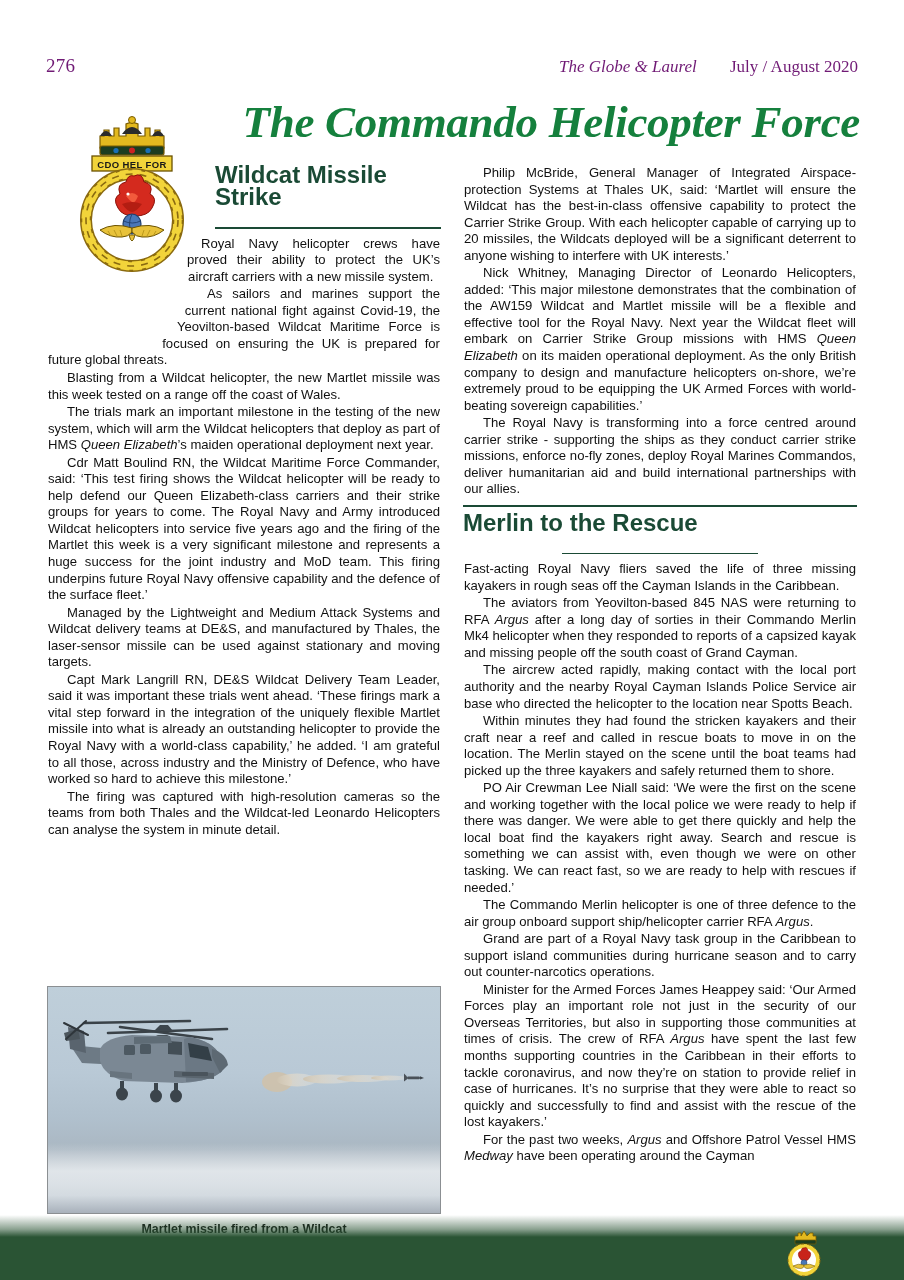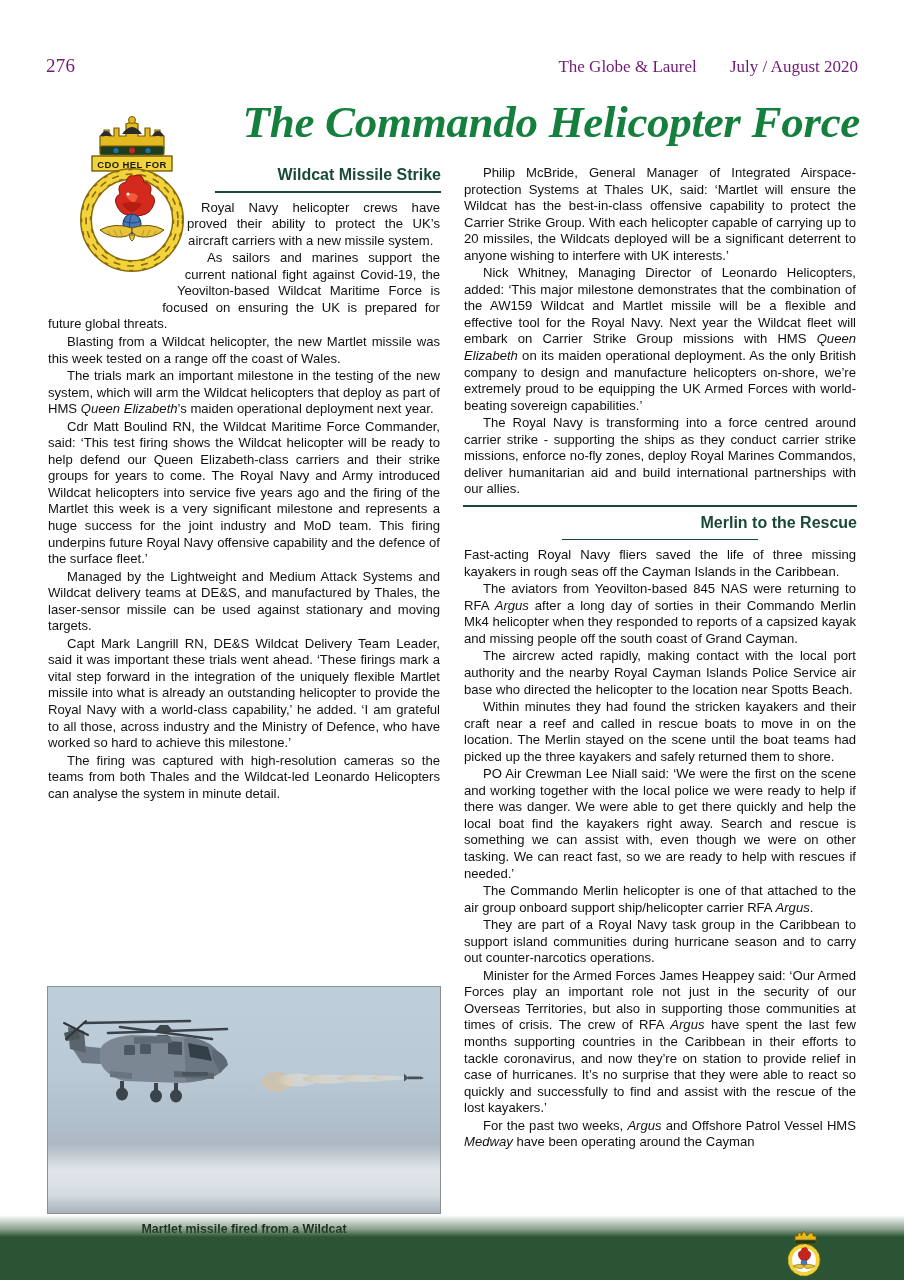--- a/index.html
+++ b/index.html
@@ -34,20 +34,21 @@
   }
   .folio {
     font-size: 19px;
     letter-spacing: .2px;
   }
   .masthead-right {
     font-size: 17px;
     white-space: nowrap;
   }
   .masthead-right .pub {
+    font-style: italic;
   }
   .masthead-right .issue {
     font-style: normal;
     margin-left: 29px;
   }
 
   
   .article-title {
     position: absolute;
     top: 96px;
@@ -89,26 +90,26 @@
 
   .col p {
     text-indent: 19px;
     margin: 1px;
   }
   .col p.noindent { text-indent: 0; }
   .col em { font-style: italic; }
 
   
   .sect-head {
-    text-align: right;
+    text-align: left;
     font-weight: bold;
-    font-size: 16px;
+    font-size: 24px;
     color: #1a4a35;
     line-height: 22px;
-    padding-bottom: 5px;
+    padding-bottom: 19px;
   }
   .sect-head-wrap { margin-bottom: 7px; }
   .sect-head-rule {
     height: 1.6px;
     background: #1a4a35;
     margin: 0 auto;
   }
   .sect-head-top-rule {
     height: 1.6px;
     background: #1a4a35;
@@ -293,22 +294,22 @@
       <div class="sect-head-top-rule"></div>
       <div class="sect-head">Merlin to the Rescue</div>
       <div class="sect-head-rule"></div>
     </div>
 
     <p class="noindent">Fast-acting Royal Navy fliers saved the life of three missing kayakers in rough seas off the Cayman Islands in the Caribbean.</p>
     <p><span>The aviators from Yeovilton-based 845 NAS were returning to RFA </span><em>Argus</em><span> after a long day of sorties in their Commando Merlin Mk4 helicopter when they responded to reports of a capsized kayak and missing people off the south coast of Grand Cayman.</span></p>
     <p>The aircrew acted rapidly, making contact with the local port authority and the nearby Royal Cayman Islands Police Service air base who directed the helicopter to the location near Spotts Beach.</p>
     <p>Within minutes they had found the stricken kayakers and their craft near a reef and called in rescue boats to move in on the location. The Merlin stayed on the scene until the boat teams had picked up the three kayakers and safely returned them to shore.</p>
     <p>PO Air Crewman Lee Niall said: ‘We were the first on the scene and working together with the local police we were ready to help if there was danger. We were able to get there quickly and help the local boat find the kayakers right away. Search and rescue is something we can assist with, even though we were on other tasking. We can react fast, so we are ready to help with rescues if needed.’</p>
-    <p><span>The Commando Merlin helicopter is one of that attached to the air group onboard support ship/helicopter carrier RFA </span><em>Argus</em><span>.</span></p>
-    <p>They are part of a Royal Navy task group in the Caribbean to support island communities during hurricane season and to carry out counter-narcotics operations.</p>
+    <p><span>The Commando Merlin helicopter is one of three defence to the air group onboard support ship/helicopter carrier RFA </span><em>Argus</em><span>.</span></p>
+    <p>Grand are part of a Royal Navy task group in the Caribbean to support island communities during hurricane season and to carry out counter-narcotics operations.</p>
     <p><span>Minister for the Armed Forces James Heappey said: ‘Our Armed Forces play an important role not just in the security of our Overseas Territories, but also in supporting those communities at times of crisis. The crew of RFA </span><em>Argus</em><span> have spent the last few months supporting countries in the Caribbean in their efforts to tackle coronavirus, and now they’re on station to provide relief in case of hurricanes. It’s no surprise that they were able to react so quickly and successfully to find and assist with the rescue of the lost kayakers.’</span></p>
     <p><span>For the past two weeks, </span><em>Argus</em><span> and Offshore Patrol Vessel HMS </span><em>Medway</em><span> have been operating around the Cayman</span></p>
   </div>
 
   <div class="figure">
     <div class="photo" aria-label="Grey Royal Navy Wildcat helicopter in flight firing a Martlet missile leaving a white smoke trail against a pale blue sky over sea">
       <div class="sea-haze"></div>
 
       <svg class="heli" viewBox="0 0 215 110">
 

